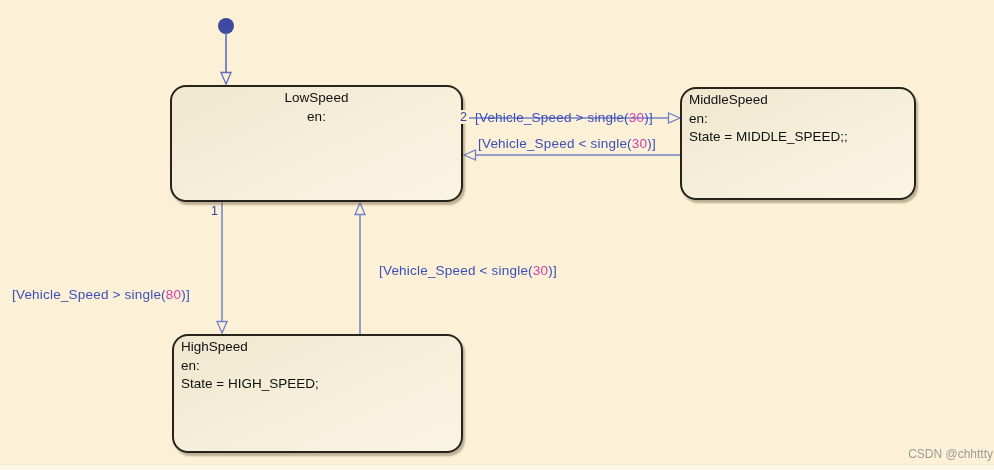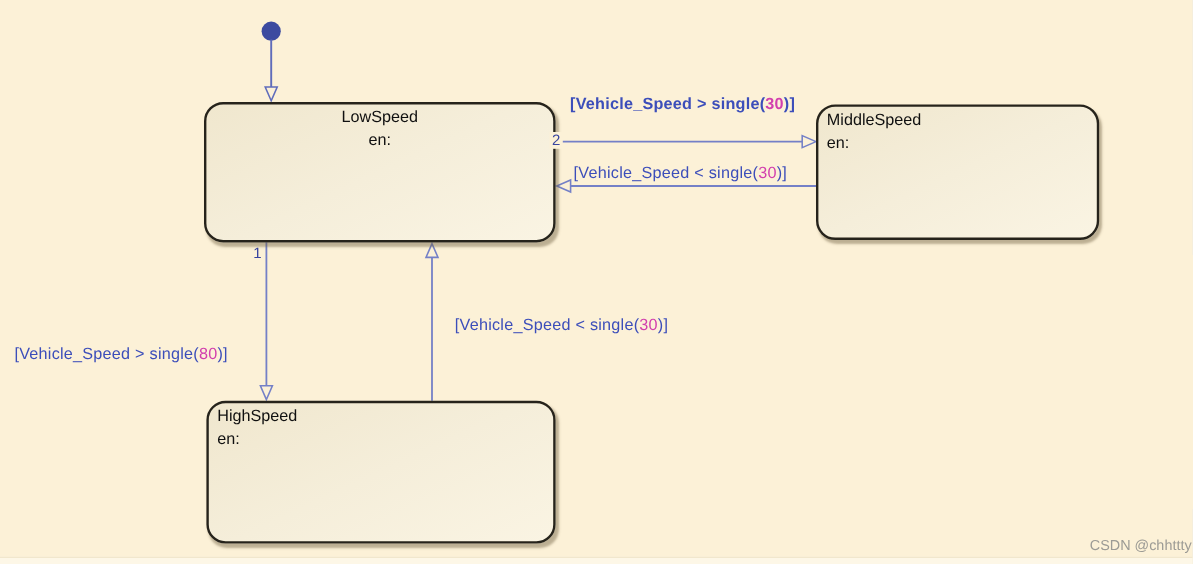--- a/index.html
+++ b/index.html
@@ -82,31 +82,33 @@
   </svg>
 
   <div class="state" id="state-low">
     <div class="state-title">LowSpeed</div>
     <div class="state-entry">en:</div>
   </div>
 
   <div class="state" id="state-middle">
     <div class="state-title">MiddleSpeed</div>
     <div class="state-entry">en:</div>
+    <div class="state-action">State = MIDDLE_SPEED;;</div>
   </div>
 
   <div class="state" id="state-high">
     <div class="state-title">HighSpeed</div>
     <div class="state-entry">en:</div>
+    <div class="state-action">State = HIGH_SPEED;</div>
   </div>
 
   <div class="order-label on-line" style="left:458px; top:110px;">2</div>
   <div class="order-label" style="left:211px; top:204px;">1</div>
 
-  <div class="tlabel" style="left:475px; top:79px;font-weight:bold;">
+  <div class="tlabel" style="left:475px; top:110px;">
     <span>[Vehicle_Speed &gt; single(</span><span class="num">30</span><span>)]</span>
   </div>
 
   <div class="tlabel" style="left:478px; top:136px;">
     <span>[Vehicle_Speed &lt; single(</span><span class="num">30</span><span>)]</span>
   </div>
 
   <div class="tlabel" style="left:12px; top:263px;margin-top:24px;">
     <span>[Vehicle_Speed &gt; single(</span><span class="num">80</span><span>)]</span>
   </div>

